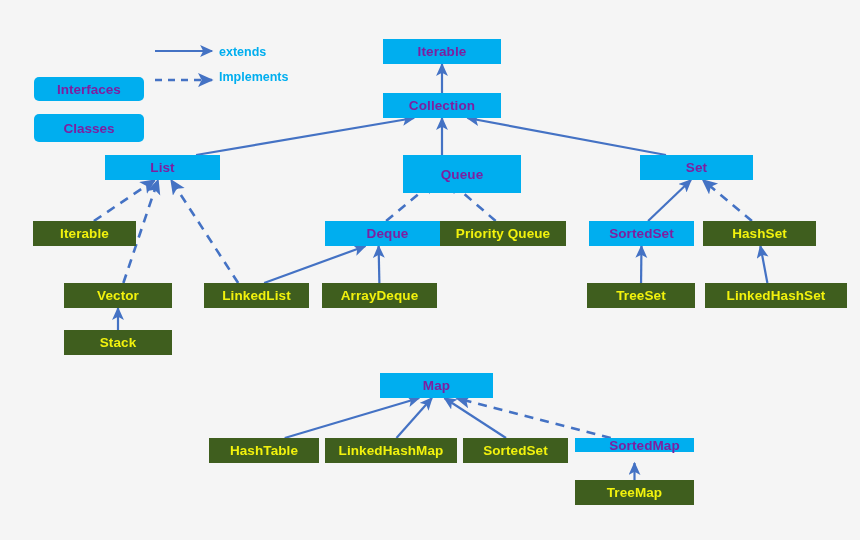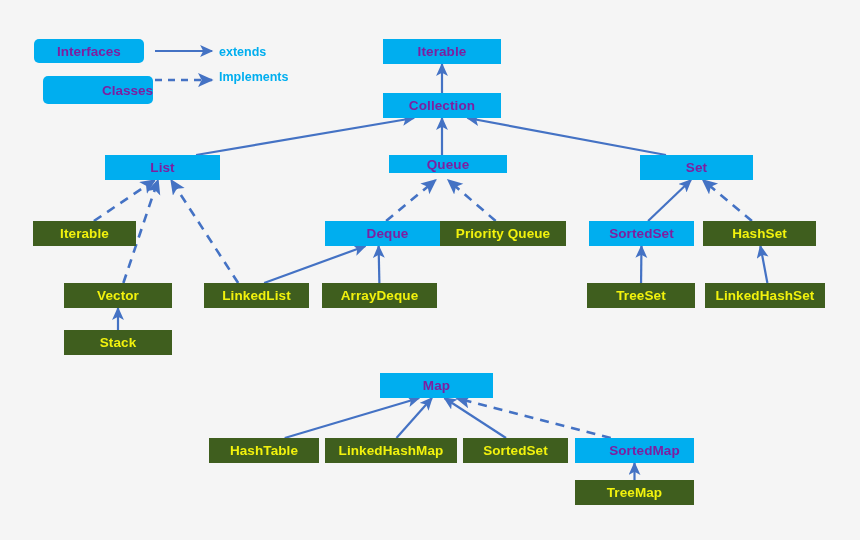--- a/index.html
+++ b/index.html
@@ -49,20 +49,21 @@
     box-sizing: border-box;
     border-radius: 5px;
     background: #00AEEF;
     color: #7D1FA0;
     display: flex;
     align-items: center;
     justify-content: center;
     font-weight: bold;
     font-size: 13.5px;
     z-index: 5;
+    margin-top: 38px;
   }
   .legend-label {
     position: absolute;
     color: #00AEEF;
     font-weight: bold;
     font-size: 12.5px;
     white-space: nowrap;
     z-index: 5;
   }
 </style>
@@ -99,21 +100,21 @@
         <line x1="506.02" y1="438" x2="444.4" y2="398" stroke="#4472C4" stroke-width="2.2" marker-end="url(#arrowhead)"></line>
         <line x1="610.74" y1="438" x2="456.3" y2="398" stroke="#4472C4" stroke-width="2.6" stroke-dasharray="9,7" marker-end="url(#arrowhead)"></line>
         <line x1="634.5" y1="480" x2="634.5" y2="463" stroke="#4472C4" stroke-width="2.2" marker-end="url(#arrowhead)"></line>
       </g>
   </svg>
 
   <div class="legend-box" style="left:34px; top:39px; width:110px; height:24px;">
     <span>Interfaces</span>
   </div>
 
-  <div class="legend-box" style="left:43px; top:76px; width:110px; height:28px;justify-content:flex-end;">
+  <div class="legend-box" style="left:34px; top:76px; width:110px; height:28px;">
     <span>Classes</span>
   </div>
 
   <svg style="position:absolute; left:155px; top:36px; width:80px; height:64px; z-index:5;" width="80" height="64" viewBox="0 0 80 64">
     <defs>
       <marker id="arrowhead-legend" markerWidth="7" markerHeight="7" refX="5.4" refY="2.7" orient="auto" markerUnits="strokeWidth">
         <path d="M0,0 L6,2.7 L0,5.4 L1.4,2.7 z" fill="#4472C4"></path>
       </marker>
     </defs>
     <line x1="0" y1="15" x2="57" y2="15" stroke="#4472C4" stroke-width="2.2" marker-end="url(#arrowhead-legend)"></line>
@@ -131,21 +132,21 @@
   <div id="nodes-layer">
       <div class="node iface" style="left: 383px; top: 39px; width: 118px; height: 25px;">
         <span>Iterable</span>
       </div>
       <div class="node iface" style="left: 383px; top: 93px; width: 118px; height: 25px;">
         <span>Collection</span>
       </div>
       <div class="node iface" style="left: 105px; top: 155px; width: 115px; height: 25px;">
         <span>List</span>
       </div>
-      <div class="node iface" style="left: 389px; top: 155px; width: 118px; height: 18px;">
+      <div class="node iface" style="left: 403px; top: 155px; width: 118px; height: 38px;">
         <span>Queue</span>
       </div>
       <div class="node iface" style="left: 640px; top: 155px; width: 113px; height: 25px;">
         <span>Set</span>
       </div>
       <div class="node klass" style="left: 33px; top: 221px; width: 103px; height: 25px;">
         <span>Iterable</span>
       </div>
       <div class="node iface" style="left: 325px; top: 221px; width: 125px; height: 25px;">
         <span>Deque</span>
@@ -164,39 +165,39 @@
       </div>
       <div class="node klass" style="left: 196px; top: 283px; width: 105px; height: 25px; margin-left: 8px;">
         <span>LinkedList</span>
       </div>
       <div class="node klass" style="left: 322px; top: 283px; width: 115px; height: 25px;">
         <span>ArrayDeque</span>
       </div>
       <div class="node klass" style="left: 587px; top: 283px; width: 108px; height: 25px;">
         <span>TreeSet</span>
       </div>
-      <div class="node klass" style="left: 705px; top: 283px; width: 120px; height: 25px;">
+      <div class="node klass" style="left: 705px; top: 283px; width: 142px; height: 25px;">
         <span>LinkedHashSet</span>
       </div>
       <div class="node klass" style="left: 64px; top: 330px; width: 108px; height: 25px;">
         <span>Stack</span>
       </div>
       <div class="node iface" style="left: 380px; top: 373px; width: 113px; height: 25px;">
         <span>Map</span>
       </div>
       <div class="node klass" style="left: 209px; top: 438px; width: 110px; height: 25px;">
         <span>HashTable</span>
       </div>
       <div class="node klass" style="left: 325px; top: 438px; width: 132px; height: 25px;">
         <span>LinkedHashMap</span>
       </div>
       <div class="node klass" style="left: 463px; top: 438px; width: 105px; height: 25px;">
         <span>SortedSet</span>
       </div>
-      <div class="node iface" style="left: 575px; top: 438px; width: 119px; height: 25px; padding-left: 20px;">
+      <div class="node iface" style="left: 575px; top: 438px; width: 119px; height: 14px; padding-left: 20px;">
         <span>SortedMap</span>
       </div>
       <div class="node klass" style="left: 575px; top: 480px; width: 119px; height: 25px;">
         <span>TreeMap</span>
       </div>
     </div>
 
 </div>
 
 </body></html>

